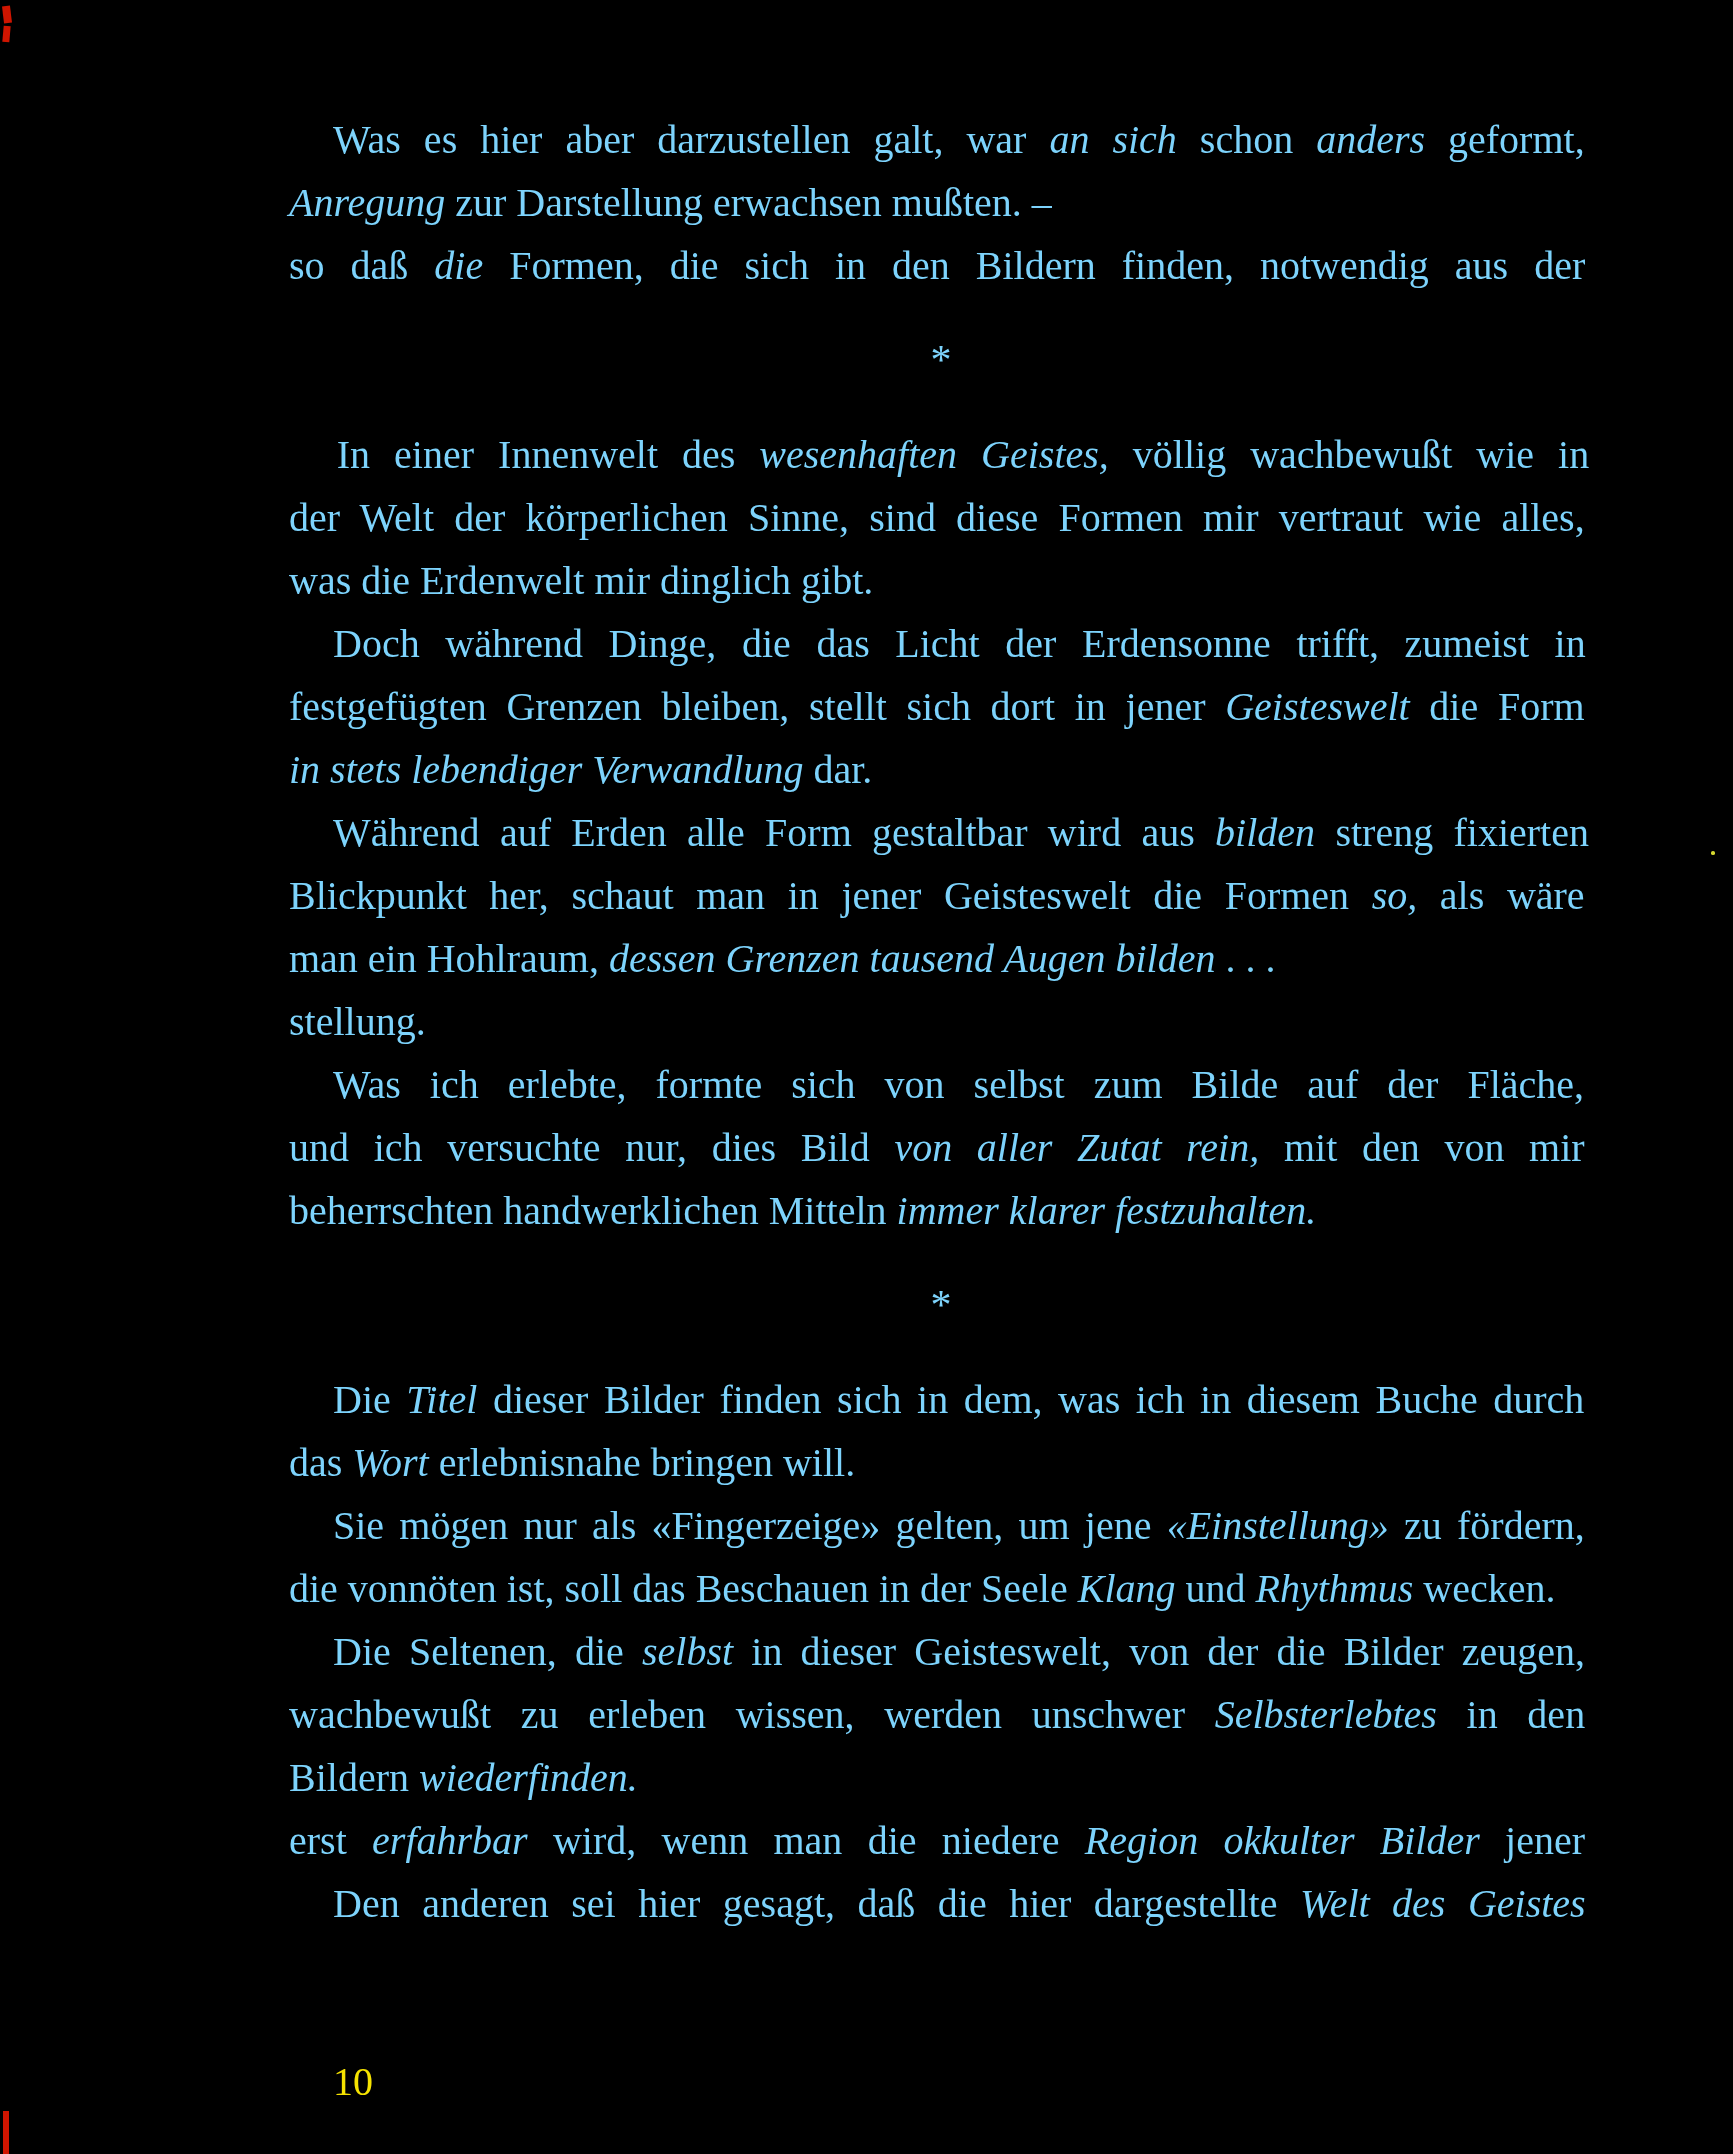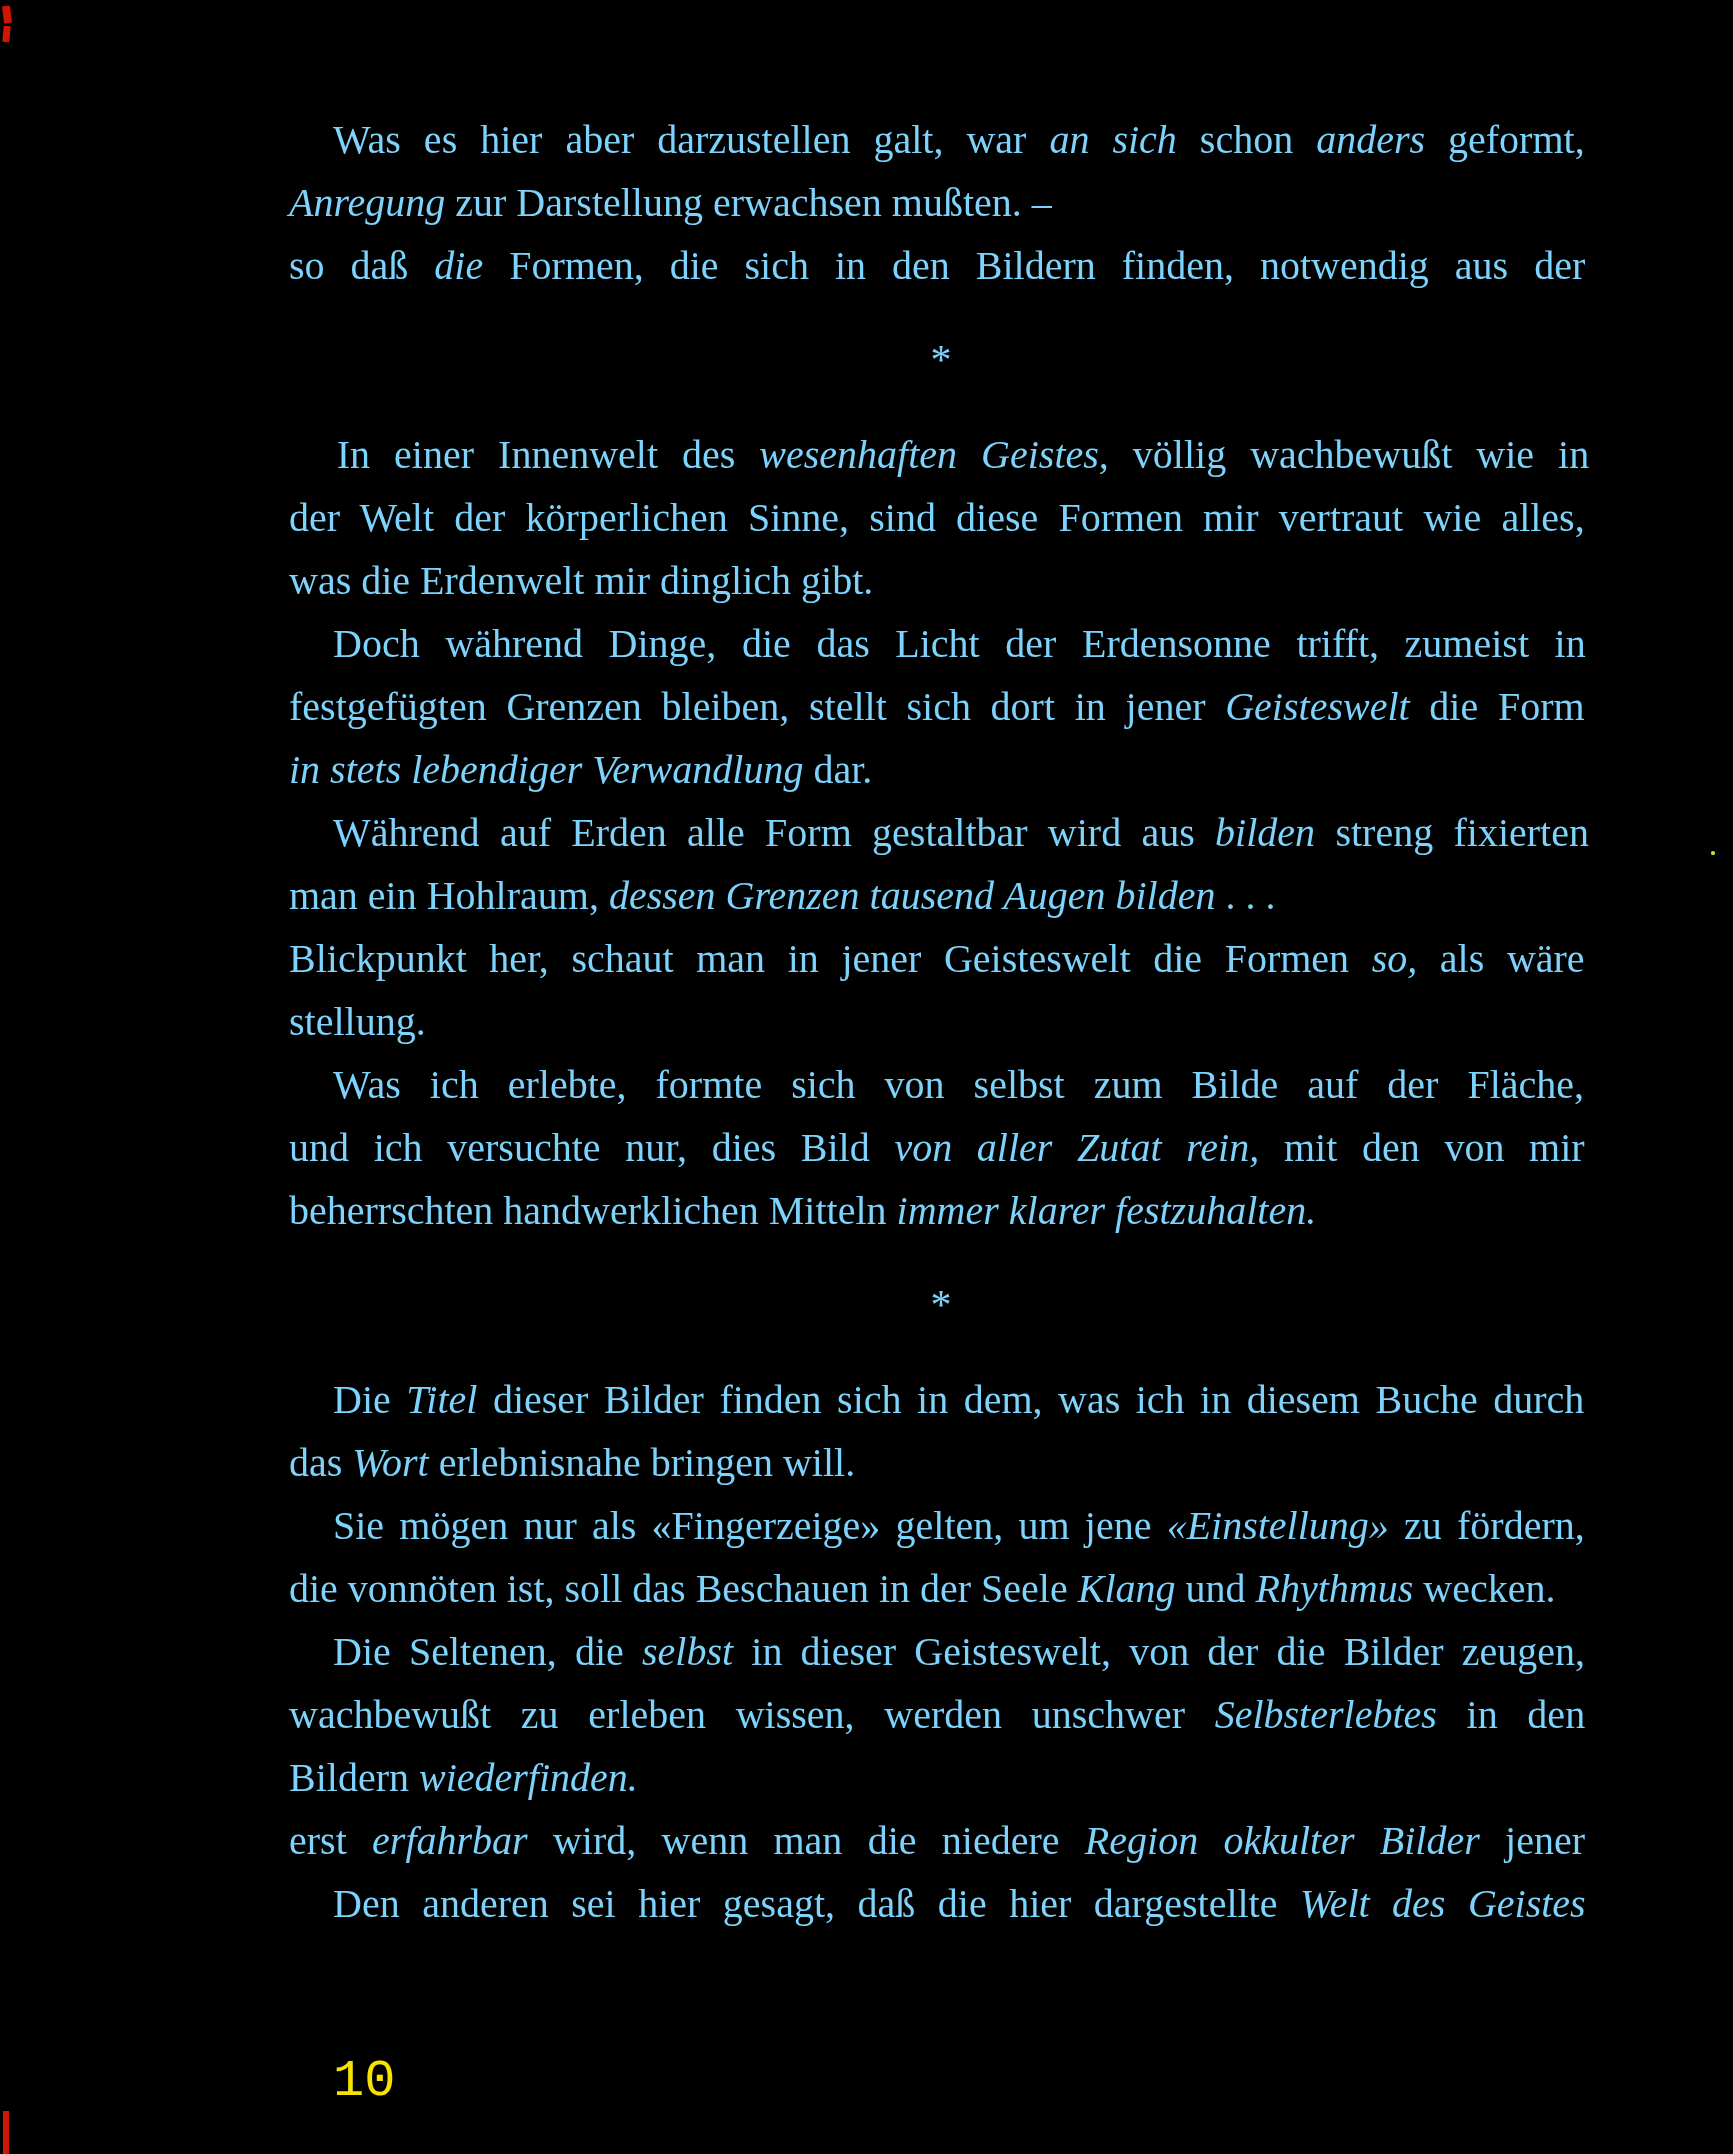--- a/index.html
+++ b/index.html
@@ -21,22 +21,22 @@
   .line.indent { padding-left: 44px; }
   .star {
     height: 126px; line-height: 126px;
     text-align: center;
     font-size: 42px;
   }
   .page-number {
     position: absolute; left: 333px; top: 2050px;
     height: 63px; line-height: 63px;
     color: #f6e300;
-    font-family: Liberation Mono, monospace;
-    font-size: 52px;
+    font-family: Liberation Serif, serif;
+    font-size: 40px;
   }
   .artifact { position: absolute; }
   #red-mark-top-1    { left: 2.8px; top: 5.6px;    width: 8.4px; height: 17px; transform: rotate(-7deg); }
   #red-mark-top-2    { left: 2.8px; top: 26px;   width: 6.6px; height: 16px; transform: rotate(5deg); }
   #red-mark-bottom   { left: 2.8px; top: 2111px; width: 6.6px; height: 44px; }
   #dust-speck        { left: 1711px; top: 851px; width: 3.7px; height: 3.7px; border-radius: 50%; }
 </style>
 </head>
 <body style="background: rgb(0, 0, 0);">
 
@@ -51,22 +51,22 @@
       <div class="line last"><span><i>Anregung</i><span> zur Darstellung erwachsen mußten. –</span></span></div>
       <div class="line" style="word-spacing: 16px;"><span><span>so daß </span><i>die</i><span> Formen, die sich in den Bildern finden, notwendig aus der</span></span></div>
       <div class="star">*</div>
       <div class="line indent" style="word-spacing: 14px; text-align: center;"><span><span>In einer Innenwelt des </span><i>wesenhaften Geistes,</i><span> völlig wachbewußt wie in</span></span></div>
       <div class="line" style="word-spacing: 10.2px;"><span><span>der Welt der körperlichen Sinne, sind diese Formen mir vertraut wie alles,</span></span></div>
       <div class="line last"><span><span>was die Erdenwelt mir dinglich gibt.</span></span></div>
       <div class="line indent" style="word-spacing: 15.6px;"><span><span>Doch während Dinge, die das Licht der Erdensonne trifft, zumeist in</span></span></div>
       <div class="line" style="word-spacing: 9.7px;"><span><span>festgefügten Grenzen bleiben, stellt sich dort in jener </span><i>Geisteswelt</i><span> die Form</span></span></div>
       <div class="line last"><span><i>in stets lebendiger Verwandlung</i><span> dar.</span></span></div>
       <div class="line indent" style="word-spacing: 10.3px;"><span><span>Während auf Erden alle Form gestaltbar wird aus </span><i>bilden</i><span> streng fixierten</span></span></div>
+      <div class="line" style="word-spacing: 12.6px;"><span><span>Blickpunkt her, schaut man in jener Geisteswelt die Formen </span><i>so,</i><span> als wäre</span></span></div>
       <div class="line last"><span><span>man ein Hohlraum, </span><i>dessen Grenzen tausend Augen bilden</i><span> . . .</span></span></div>
-      <div class="line" style="word-spacing: 12.6px;"><span><span>Blickpunkt her, schaut man in jener Geisteswelt die Formen </span><i>so,</i><span> als wäre</span></span></div>
       <div class="line last"><span><span>stellung.</span></span></div>
       <div class="line indent" style="word-spacing: 19px;"><span><span>Was ich erlebte, formte sich von selbst zum Bilde auf der Fläche,</span></span></div>
       <div class="line" style="word-spacing: 14.7px;"><span><span>und ich versuchte nur, dies Bild </span><i>von aller Zutat rein,</i><span> mit den von mir</span></span></div>
       <div class="line last"><span><span>beherrschten handwerklichen Mitteln </span><i>immer klarer festzuhalten.</i></span></div>
       <div class="star">*</div>
       <div class="line indent" style="word-spacing: 5.5px;"><span><span>Die </span><i>Titel</i><span> dieser Bilder finden sich in dem, was ich in diesem Buche durch</span></span></div>
       <div class="line last"><span><span>das </span><i>Wort</i><span> erlebnisnahe bringen will.</span></span></div>
       <div class="line indent" style="word-spacing: 5.2px;"><span><span>Sie mögen nur als «Fingerzeige» gelten, um jene </span><i>«Einstellung»</i><span> zu fördern,</span></span></div>
       <div class="line last"><span><span>die vonnöten ist, soll das Beschauen in der Seele </span><i>Klang</i><span> und </span><i>Rhythmus</i><span> wecken.</span></span></div>
       <div class="line indent" style="word-spacing: 8.2px;"><span><span>Die Seltenen, die </span><i>selbst</i><span> in dieser Geisteswelt, von der die Bilder zeugen,</span></span></div>

